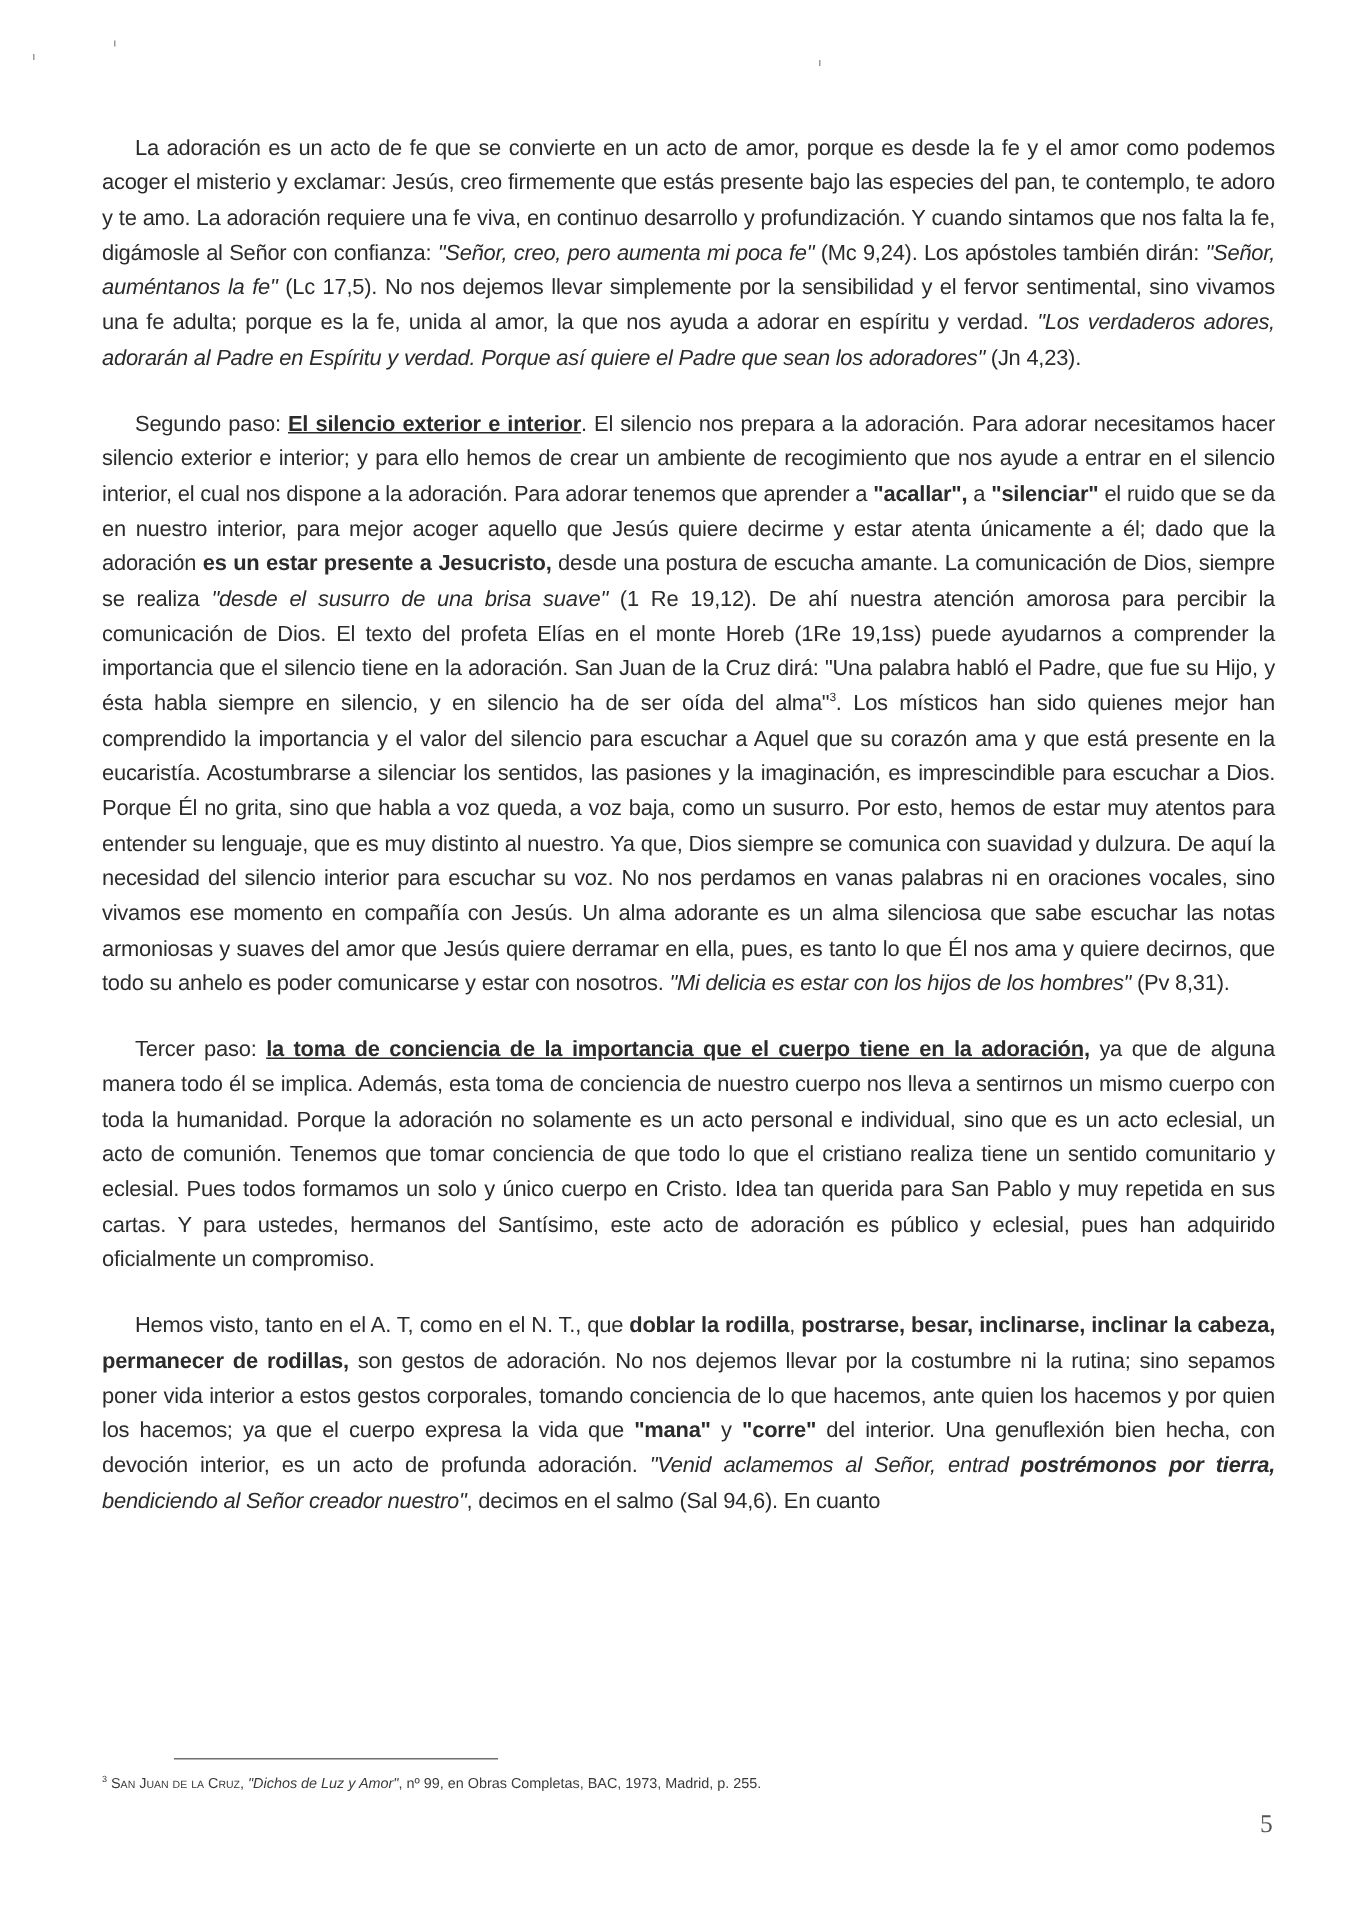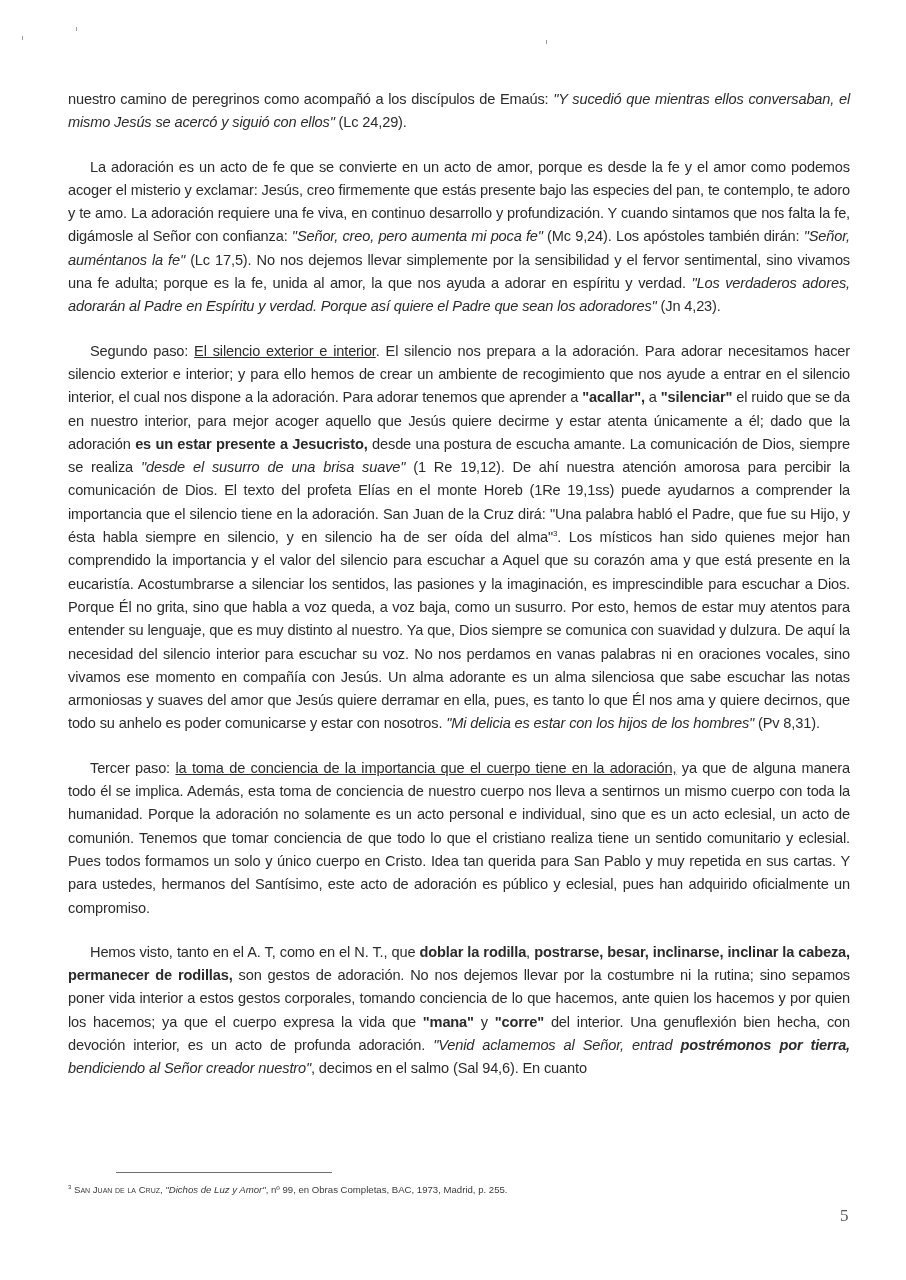--- a/index.html
+++ b/index.html
@@ -10,21 +10,21 @@
       position: absolute; left: 68px; width: 782px; top: 88px;
       font-family: "Liberation Sans", sans-serif;
       font-size: 14.6px; line-height: 23.3px; text-align: justify;
       letter-spacing: -0.15px;
     }
     .body-text p { margin: 0 0 21px 0; }
     .body-text p.indent { text-indent: 22px; }
     .body-text p.cont { text-indent: 0; }
     .it { font-style: italic; }
     .b { font-weight: bold; }
-    .bu { font-weight: normal; text-decoration: underline; }
+    .bu { font-weight: bold; text-decoration: underline; }
     sup.fnref { font-size: 8px; vertical-align: super; line-height: 0; }
     .fn-rule { position: absolute; left: 116px; top: 1172px; width: 216px; height: 1px; background: #6f6f6f; }
     .footnote {
       position: absolute; left: 68px; top: 1184px; width: 780px;
       font-family: "Liberation Sans", sans-serif; font-size: 9.6px; color: #3a3a3a;
     }
     .footnote sup { font-size: 6px; vertical-align: super; }
     .sc { font-variant: small-caps; }
     .page-number {
       position: absolute; left: 840px; top: 1206px;
@@ -33,21 +33,20 @@
   </style>
 </head>
 <body>
 
 <div class="page">
   <div class="speck" style="left:22px;top:36px;"></div>
   <div class="speck" style="left:76px;top:27px;"></div>
   <div class="speck" style="left:546px;top:40px;"></div>
 
   <div class="body-text">
-    <p class="cont"><span>nuestro camino de peregrinos como acompañó a los discípulos de Emaús: </span><span class="it">"Y sucedió que mientras ellos conversaban, el mismo Jesús se acercó y siguió con ellos"</span><span> (Lc 24,29).</span></p>
 
     <p class="indent"><span>La adoración es un acto de fe que se convierte en un acto de amor, porque es desde la fe y el amor como podemos acoger el misterio y exclamar: Jesús, creo firmemente que estás presente bajo las especies del pan, te contemplo, te adoro y te amo. La adoración requiere una fe viva, en continuo desarrollo y profundización. Y cuando sintamos que nos falta la fe, digámosle al Señor con confianza: </span><span class="it">"Señor, creo, pero aumenta mi poca fe"</span><span> (Mc 9,24). Los apóstoles también dirán: </span><span class="it">"Señor, auméntanos la fe"</span><span> (Lc 17,5). No nos dejemos llevar simplemente por la sensibilidad y el fervor sentimental, sino vivamos una fe adulta; porque es la fe, unida al amor, la que nos ayuda a adorar en espíritu y verdad. </span><span class="it">"Los verdaderos adores, adorarán al Padre en Espíritu y verdad. Porque así quiere el Padre que sean los adoradores"</span><span> (Jn 4,23).</span></p>
 
     <p class="indent"><span>Segundo paso: </span><span class="bu">El silencio exterior e interior</span><span>. El silencio nos prepara a la adoración. Para adorar necesitamos hacer silencio exterior e interior; y para ello hemos de crear un ambiente de recogimiento que nos ayude a entrar en el silencio interior, el cual nos dispone a la adoración. Para adorar tenemos que aprender a </span><span class="b">"acallar",</span><span> a </span><span class="b">"silenciar"</span><span> el ruido que se da en nuestro interior, para mejor acoger aquello que Jesús quiere decirme y estar atenta únicamente a él; dado que la adoración </span><span class="b">es un estar presente a Jesucristo,</span><span> desde una postura de escucha amante. La comunicación de Dios, siempre se realiza </span><span class="it">"desde el susurro de una brisa suave"</span><span> (1 Re 19,12). De ahí nuestra atención amorosa para percibir la comunicación de Dios. El texto del profeta Elías en el monte Horeb (1Re 19,1ss) puede ayudarnos a comprender la importancia que el silencio tiene en la adoración. San Juan de la Cruz dirá: "Una palabra habló el Padre, que fue su Hijo, y ésta habla siempre en silencio, y en silencio ha de ser oída del alma"</span><sup class="fnref">3</sup><span>. Los místicos han sido quienes mejor han comprendido la importancia y el valor del silencio para escuchar a Aquel que su corazón ama y que está presente en la eucaristía. Acostumbrarse a silenciar los sentidos, las pasiones y la imaginación, es imprescindible para escuchar a Dios. Porque Él no grita, sino que habla a voz queda, a voz baja, como un susurro. Por esto, hemos de estar muy atentos para entender su lenguaje, que es muy distinto al nuestro. Ya que, Dios siempre se comunica con suavidad y dulzura. De aquí la necesidad del silencio interior para escuchar su voz. No nos perdamos en vanas palabras ni en oraciones vocales, sino vivamos ese momento en compañía con Jesús. Un alma adorante es un alma silenciosa que sabe escuchar las notas armoniosas y suaves del amor que Jesús quiere derramar en ella, pues, es tanto lo que Él nos ama y quiere decirnos, que todo su anhelo es poder comunicarse y estar con nosotros. </span><span class="it">"Mi delicia es estar con los hijos de los hombres"</span><span> (Pv 8,31).</span></p>
 
     <p class="indent"><span>Tercer paso: </span><span class="bu">la toma de conciencia de la importancia que el cuerpo tiene en la adoración,</span><span> ya que de alguna manera todo él se implica. Además, esta toma de conciencia de nuestro cuerpo nos lleva a sentirnos un mismo cuerpo con toda la humanidad. Porque la adoración no solamente es un acto personal e individual, sino que es un acto eclesial, un acto de comunión. Tenemos que tomar conciencia de que todo lo que el cristiano realiza tiene un sentido comunitario y eclesial. Pues todos formamos un solo y único cuerpo en Cristo. Idea tan querida para San Pablo y muy repetida en sus cartas. Y para ustedes, hermanos del Santísimo, este acto de adoración es público y eclesial, pues han adquirido oficialmente un compromiso.</span></p>
 
     <p class="indent"><span>Hemos visto, tanto en el A. T, como en el N. T., que </span><span class="b">doblar la rodilla</span><span>, </span><span class="b">postrarse, besar, inclinarse, inclinar la cabeza, permanecer de rodillas,</span><span> son gestos de adoración. No nos dejemos llevar por la costumbre ni la rutina; sino sepamos poner vida interior a estos gestos corporales, tomando conciencia de lo que hacemos, ante quien los hacemos y por quien los hacemos; ya que el cuerpo expresa la vida que </span><span class="b">"mana"</span><span> y </span><span class="b">"corre"</span><span> del interior. Una genuflexión bien hecha, con devoción interior, es un acto de profunda adoración. </span><span class="it">"Venid aclamemos al Señor, entrad </span><span class="it b">postrémonos por tierra,</span><span class="it"> bendiciendo al Señor creador nuestro"</span><span>, decimos en el salmo (Sal 94,6). En cuanto</span></p>
   </div>
 

